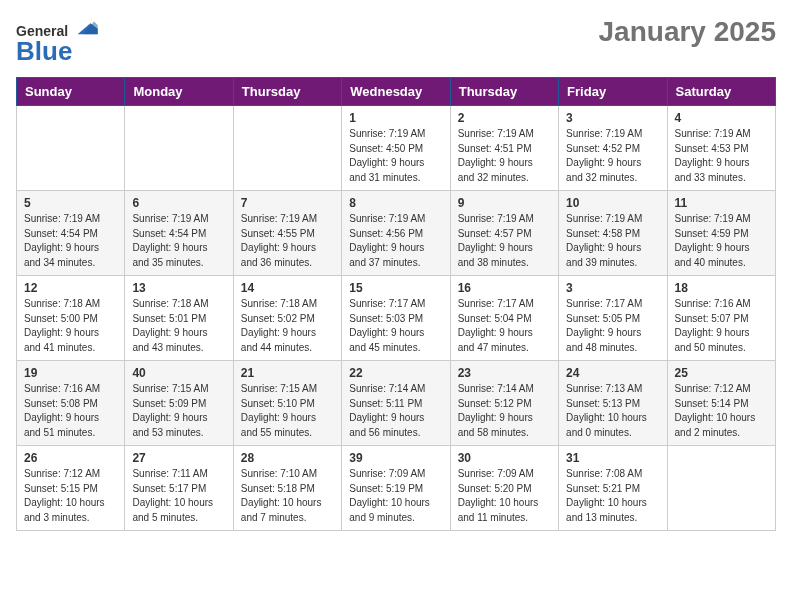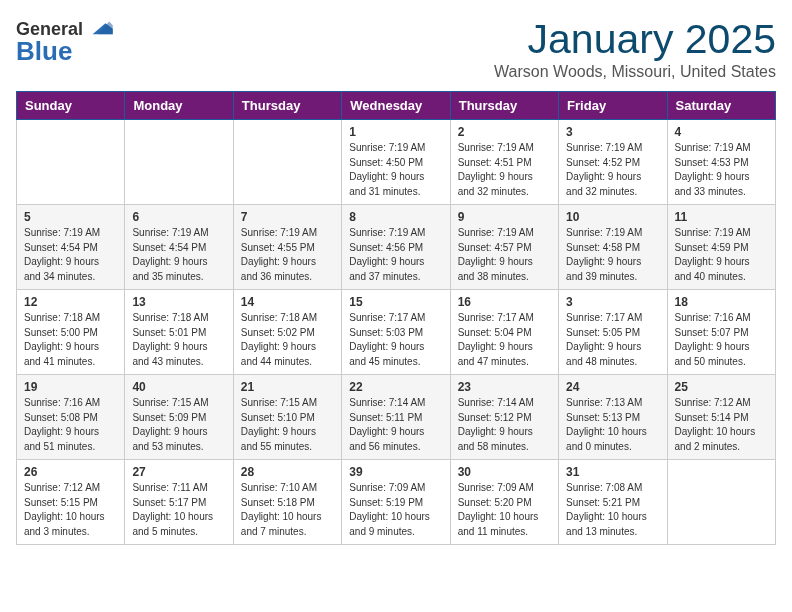--- a/index.html
+++ b/index.html
@@ -17,42 +17,42 @@
       margin-bottom: 10px;
     }
     .logo {
       display: flex;
       flex-direction: column;
       align-items: flex-start;
     }
     .logo-text {
       display: flex;
       align-items: flex-end;
-      font-size: 18px;
+      font-size: 14px;
       font-weight: bold;
       line-height: 1;
     }
     .logo-general {
       color: #333;
     }
     .logo-blue {
       color: #2a6db5;
     }
     .logo-icon {
       width: 28px;
       height: 22px;
       margin-left: 2px;
     }
     .title-block {
       text-align: right;
     }
     .calendar-title {
-      font-size: 41px;
-      color: #0c4a6e;
-      font-weight: normal;
+      font-size: 28px;
+      color: #737373;
+      font-weight: bold;
     }
     .calendar-subtitle {
       font-size: 16px;
       color: #555;
     }
     .calendar-table {
       width: 100%;
       border-collapse: collapse;
       border: 1px solid #ccc;
     }
@@ -104,21 +104,20 @@
         <polygon points="8,20 22,8 30,14 30,20" fill="#2a6db5"></polygon>
         <polygon points="14,20 26,6 30,10 30,20" fill="#1e5a9a" opacity="0.5"></polygon>
       </svg>
     </div>
     <div style="margin-top:-2px;">
       <span class="logo-blue" style="font-size:26px;font-weight:bold;color:#2a6db5;">Blue</span>
     </div>
   </div>
   <div class="title-block">
     <div class="calendar-title">January 2025</div>
-    <div class="calendar-subtitle">Warson Woods, Missouri, United States</div>
   </div>
 </div>
 
 <table class="calendar-table">
   <thead>
     <tr id="weekday-header">
         <th>Sunday</th>
         <th>Monday</th>
         <th>Thursday</th>
         <th>Wednesday</th>

